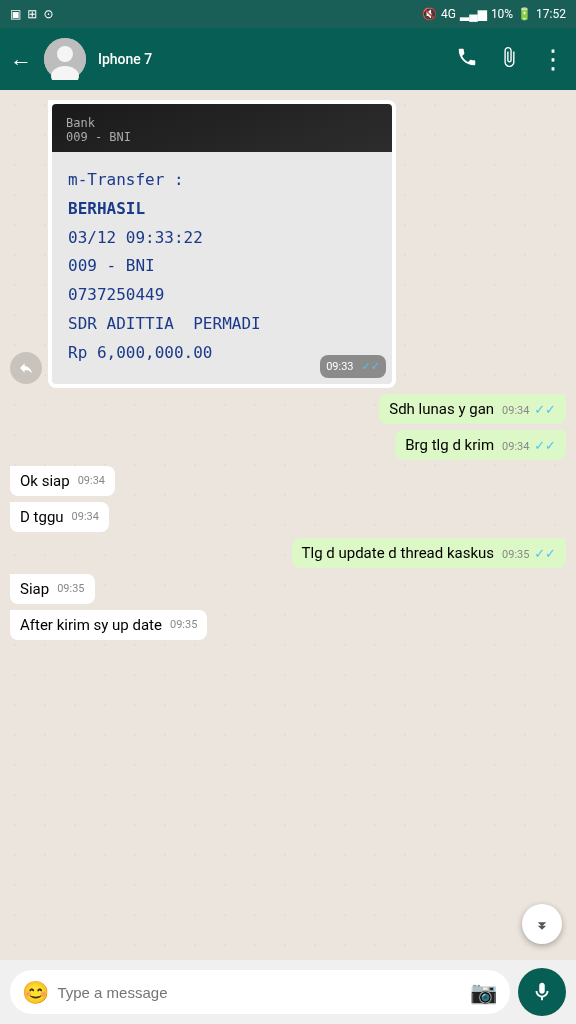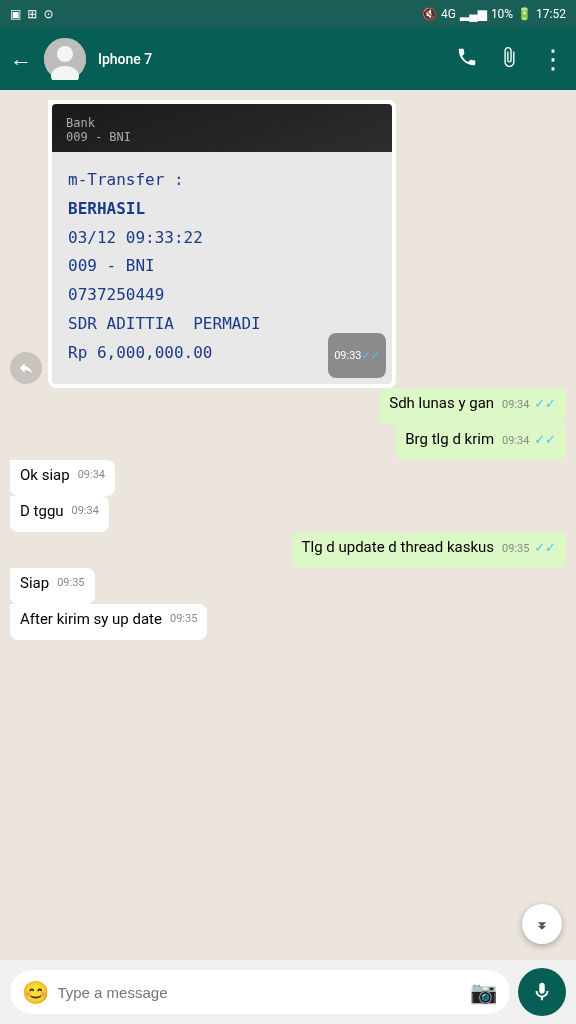--- a/index.html
+++ b/index.html
@@ -93,28 +93,29 @@
       inset: 0;
       opacity: 0.07;
       pointer-events: none;
       background-image: radial-gradient(circle, #888 1px, transparent 1px);
       background-size: 30px 30px;
     }
 
     
     .msg-row {
       display: flex;
+      margin-bottom: 6px;
     }
     .msg-row.left { justify-content: flex-start; }
     .msg-row.right { justify-content: flex-end; }
 
     .bubble {
       max-width: 75%;
       border-radius: 8px;
-      padding: 6px 10px 12px 10px;
+      padding: 6px 10px 6px 10px;
       font-size: 15px;
       position: relative;
       word-break: break-word;
     }
     .bubble.left-bubble {
       background: #ffffff;
       border-top-left-radius: 0;
     }
     .bubble.right-bubble {
       background: #dcf8c6;
@@ -144,24 +145,24 @@
       position: relative;
     }
     .img-time-overlay {
       position: absolute;
       bottom: 10px;
       right: 10px;
       background: rgba(0,0,0,0.4);
       color: white;
       font-size: 11px;
       border-radius: 8px;
-      padding: 16px 6px;
-      display: flex;
-      align-items: center;
-      gap: 0;
+      padding: 5px 6px;
+      display: flex;
+      align-items: center;
+      gap: 8px;
     }
 
     
     .reply-icon-wrap {
       display: flex;
       align-items: flex-end;
       padding-bottom: 4px;
       margin-right: 6px;
     }
     .reply-icon {

